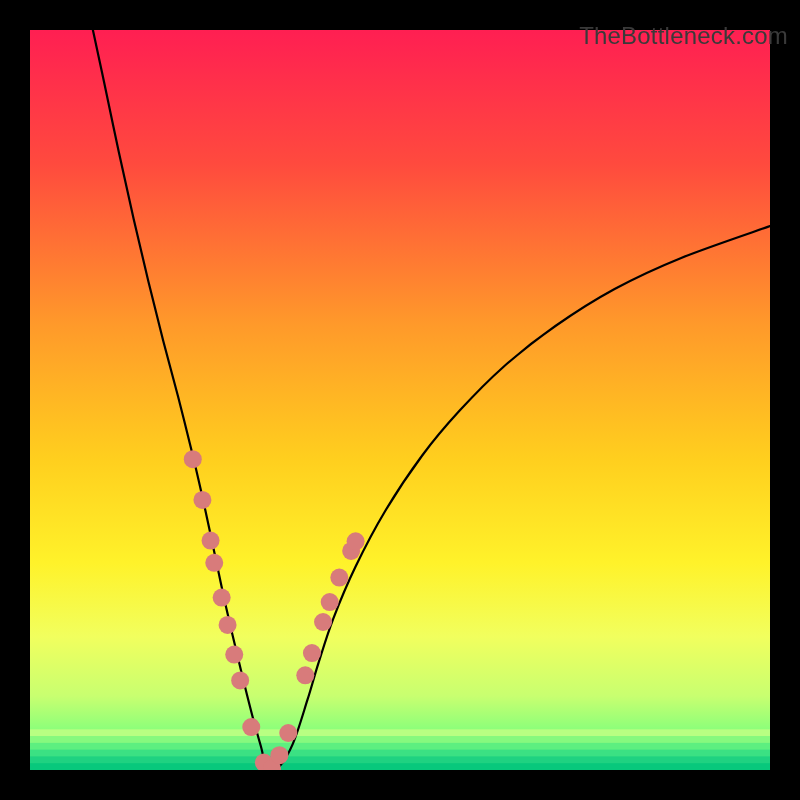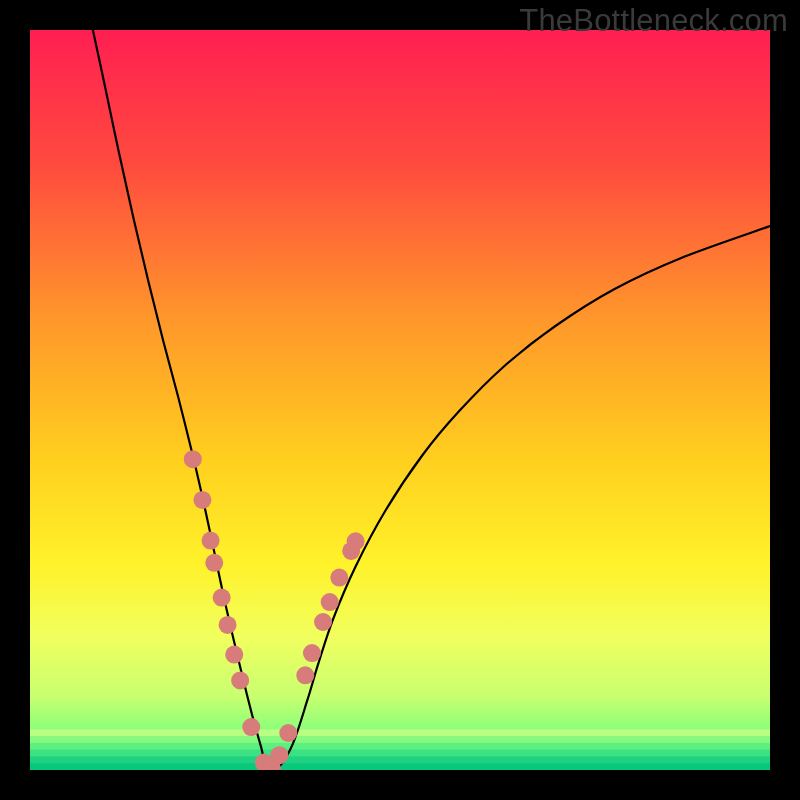--- a/index.html
+++ b/index.html
@@ -5,24 +5,24 @@
   * { margin: 0; padding: 0; box-sizing: border-box; }
   html, body { width: 800px; height: 800px; overflow: hidden; background: #000; }
   .frame {
     position: relative;
     width: 800px;
     height: 800px;
     background: #000;
   }
   .watermark {
     position: absolute;
-    top: 3px;
+    top: 22px;
     right: 12px;
     font-family: Arial, Helvetica, sans-serif;
-    font-size: 31px;
+    font-size: 24px;
     color: #3a3a3a;
     letter-spacing: 0.2px;
     z-index: 20;
   }
   .plot {
     position: absolute;
     left: 30px;
     top: 30px;
     width: 740px;
     height: 740px;

